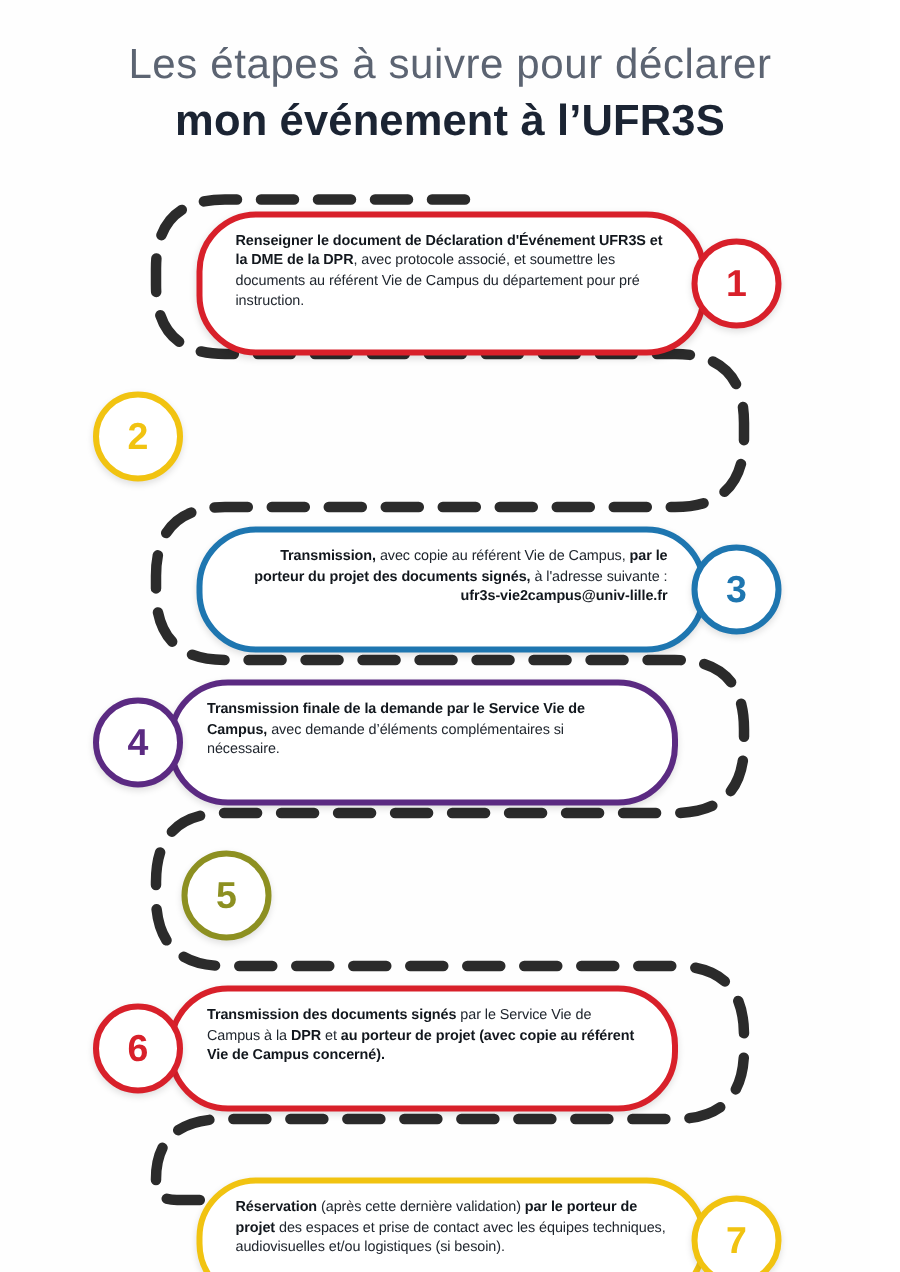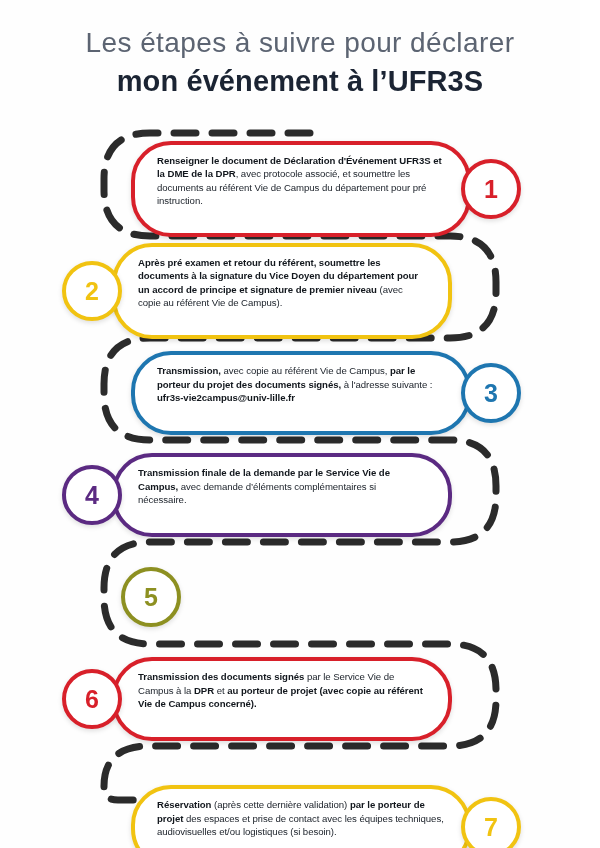--- a/index.html
+++ b/index.html
@@ -167,26 +167,23 @@
   </svg>
 
   <div id="steps-root">
       <div class="step right-num" style="top: 146px; left: 131px;">
         <div class="pill" style="border-color: rgb(216, 32, 42);">
           <div class="pill-text"><b>Renseigner le document de Déclaration d'Événement UFR3S et la DME de la DPR</b><span>, avec protocole associé, et soumettre les documents au référent Vie de Campus du département pour pré instruction.</span></div>
         </div>
         <div class="num-circle" style="border-color: rgb(216, 32, 42); color: rgb(216, 32, 42);">1</div>
       </div>
       <div class="step left-num" style="top: 248px; left: 62px;">
-        <div class="pill" style="border-color: rgb(241, 195, 17);">
-          <div class="pill-text"><b>Après pré examen et retour du référent, soumettre les documents à la signature du Vice Doyen du département pour un accord de principe et signature de premier niveau</b><span> (avec copie au référent Vie de Campus).</span></div>
-        </div>
         <div class="num-circle" style="border-color: rgb(241, 195, 17); color: rgb(241, 195, 17);">2</div>
       </div>
-      <div class="step right-num" style="top: 350px; left: 131px;">
+      <div class="step right-num" style="top: 350px; left: 131px; text-align: right;">
         <div class="pill" style="border-color: rgb(30, 118, 176);">
           <div class="pill-text"><b>Transmission,</b><span> avec copie au référent Vie de Campus, </span><b>par le porteur du projet des documents signés,</b><span> à l'adresse suivante : </span><b>ufr3s-vie2campus@univ-lille.fr</b></div>
         </div>
         <div class="num-circle" style="border-color: rgb(30, 118, 176); color: rgb(30, 118, 176);">3</div>
       </div>
       <div class="step left-num" style="top: 452px; left: 62px;">
         <div class="pill" style="border-color: rgb(91, 42, 130);">
           <div class="pill-text"><b>Transmission finale de la demande par le Service Vie de Campus,</b><span> avec demande d’éléments complémentaires si nécessaire.</span></div>
         </div>
         <div class="num-circle" style="border-color: rgb(91, 42, 130); color: rgb(91, 42, 130);">4</div>

